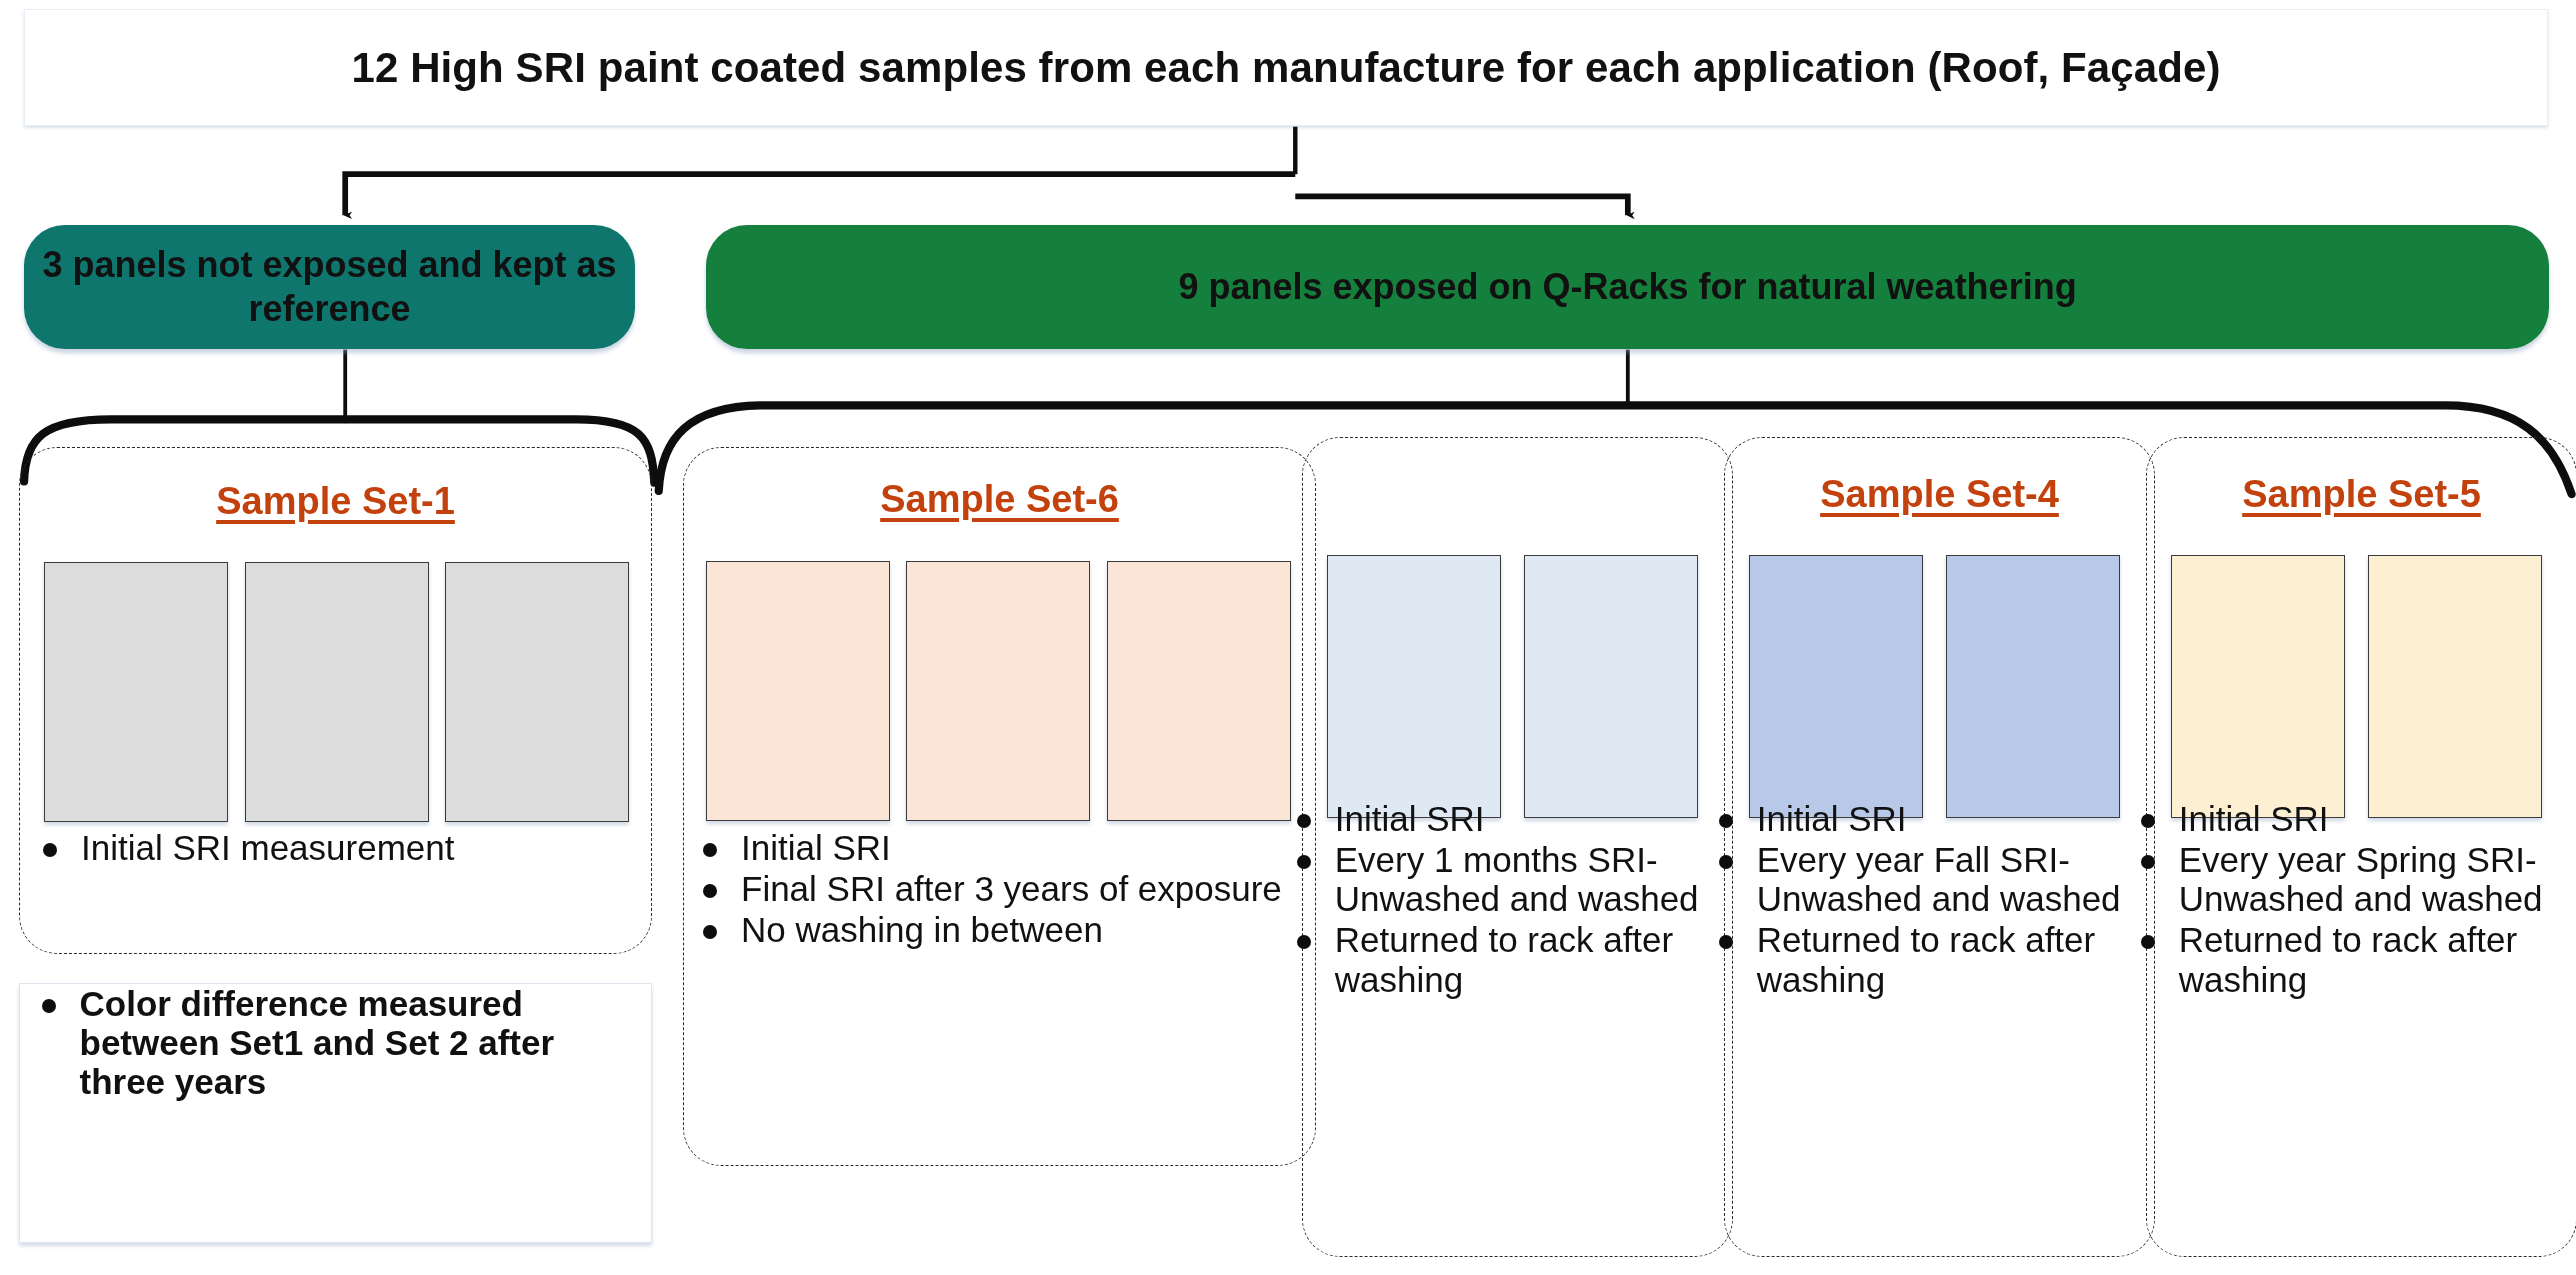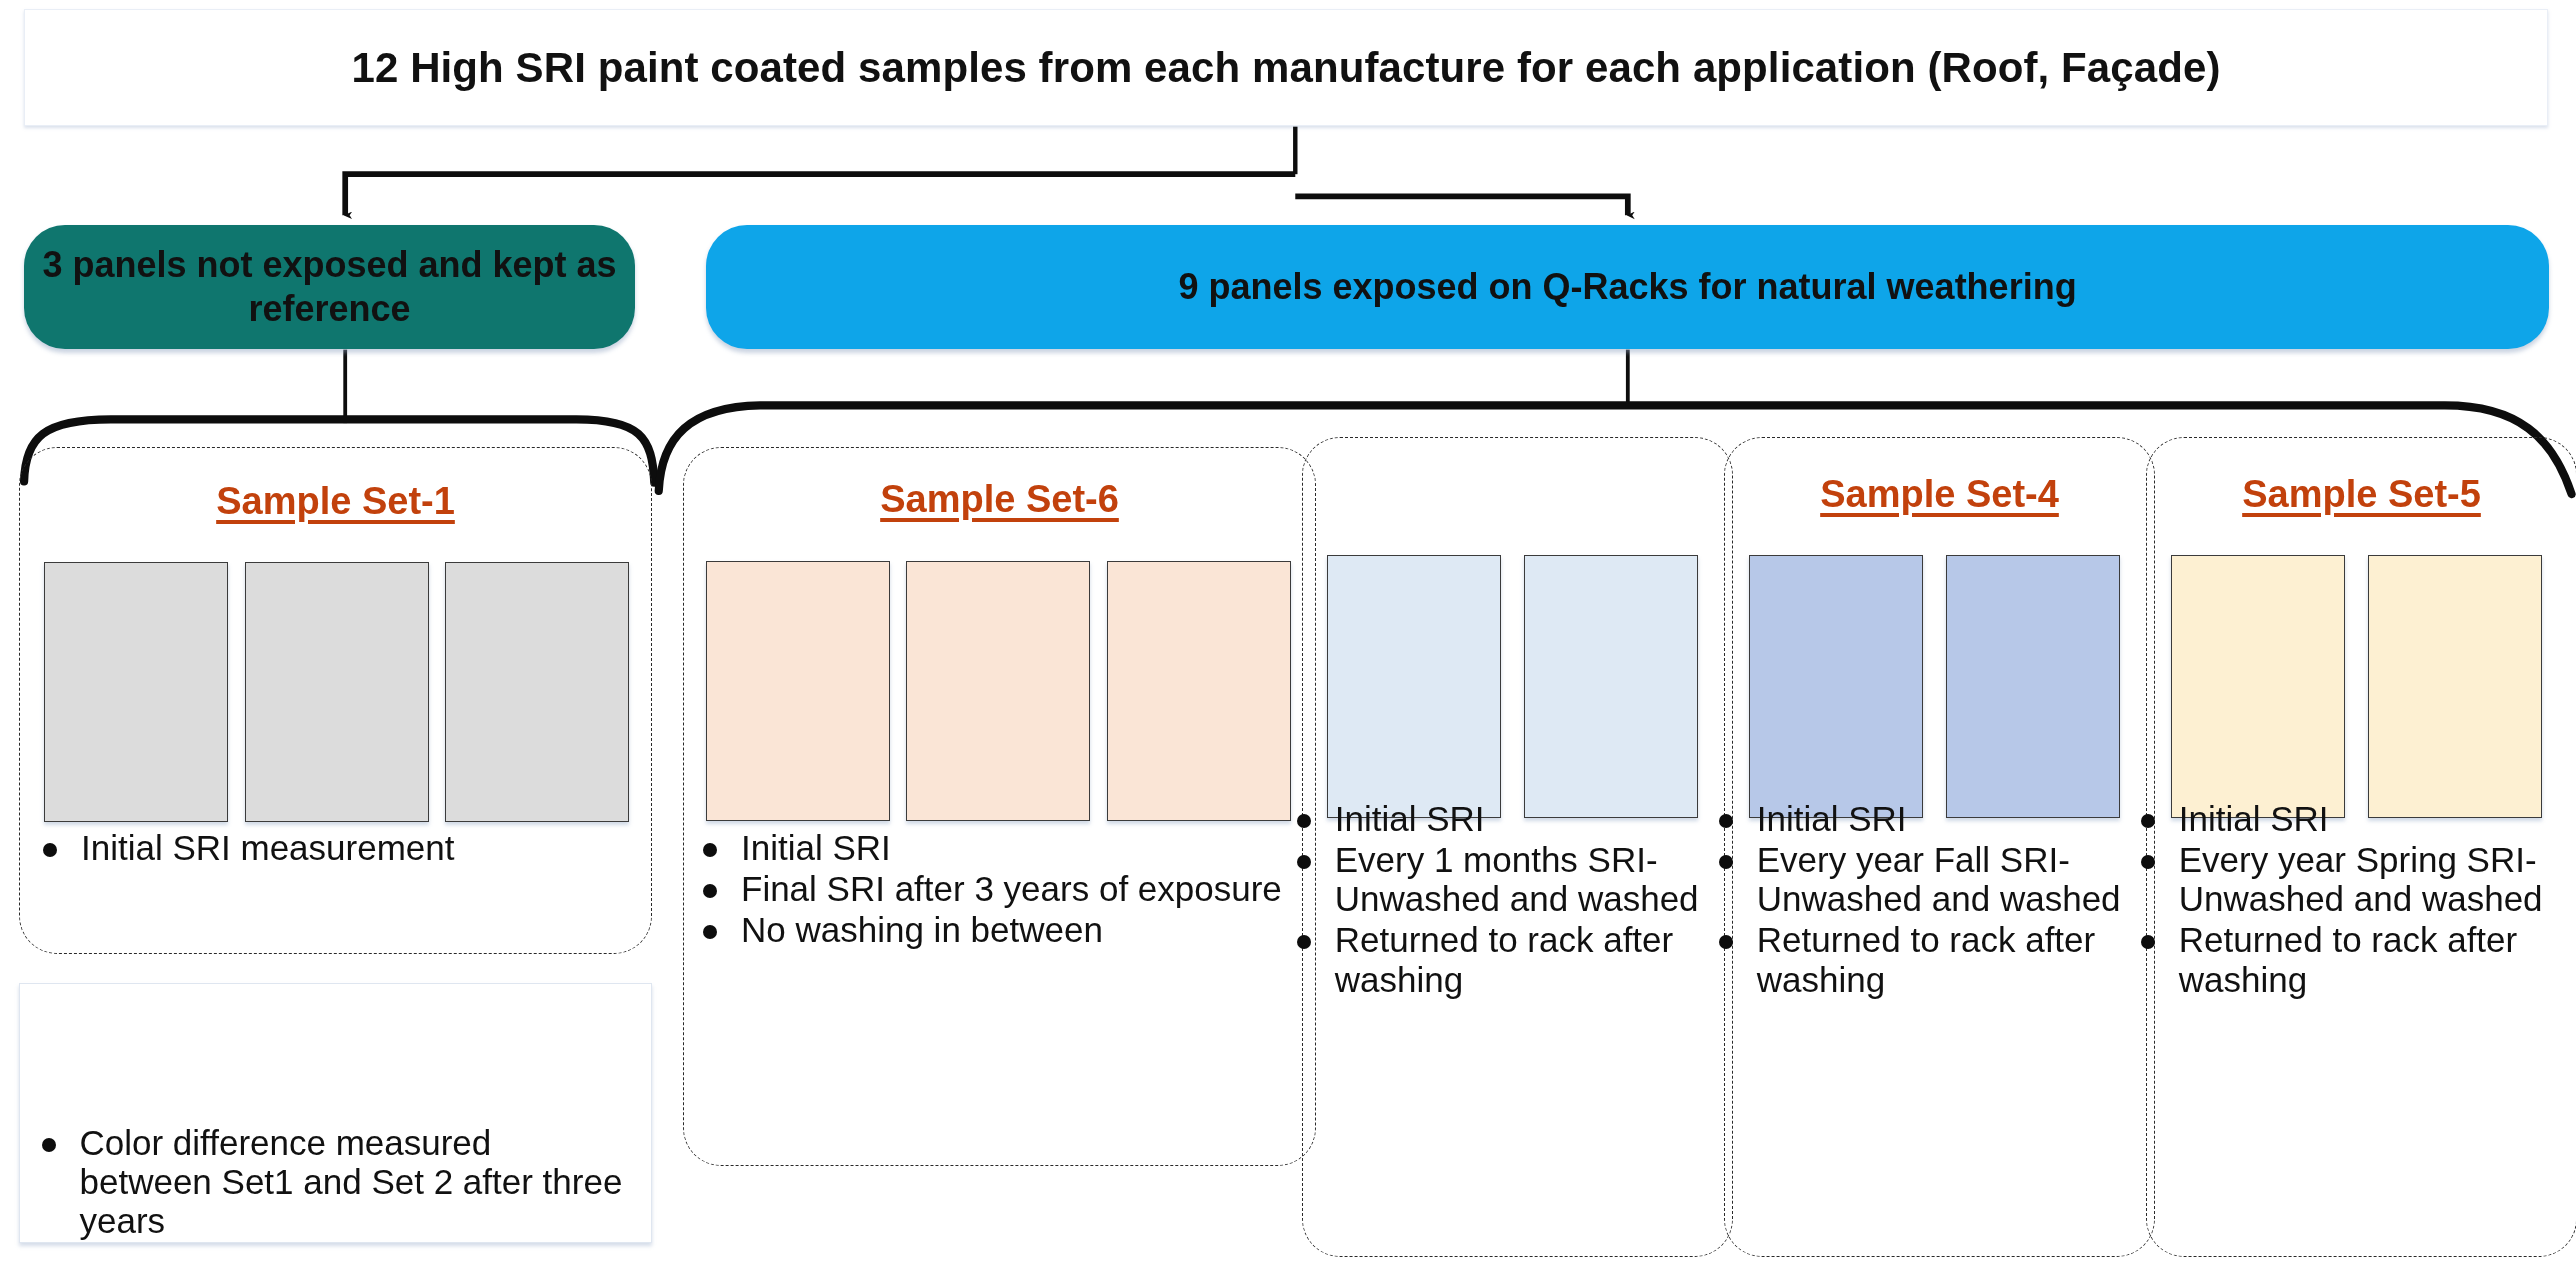--- a/index.html
+++ b/index.html
@@ -26,21 +26,21 @@
 
   
   .pill{
     position:absolute;box-sizing:border-box;
     display:flex;align-items:center;justify-content:center;text-align:center;
     border-radius:41px;
     box-shadow:0 3.2px 4.4px rgba(140,160,190,.45);
     font-size:36px;font-weight:bold;color:#111;line-height:1.22;
   }
   .pill.green{left:24px;top:225px;width:611px;height:124px;background:#0f766e;}
-  .pill.orange{left:706px;top:225px;width:1843px;height:124px;background:#0ea5e9;}
+  .pill.orange{left:706px;top:225px;width:1843px;height:124px;background:#15803d;}
 
   
   .card{
     position:absolute;box-sizing:border-box;
     border:1.9px dashed #2a2a2a;border-radius:38px;background:transparent;
   }
   .card-title{
     position:absolute;left:0;right:0;text-align:center;
     font-size:38px;font-weight:bold;color:#c2410c;
     text-decoration:underline;text-underline-offset:5.7px;text-decoration-thickness:3.8px;
@@ -66,21 +66,21 @@
   #card-2{left:683px;top:447px;width:633px;height:719px;}
   #card-3{left:1302px;top:437px;width:431px;height:820px;}
   #card-4{left:1724px;top:437px;width:431px;height:820px;}
   #card-5{left:2146px;top:437px;width:431px;height:820px;}
 
   
   .note-box{
     position:absolute;left:19px;top:983px;width:633px;height:260px;
     background:#ffffff;border:1.3px solid #dfe6f0;box-sizing:border-box;
     box-shadow:0 2.5px 3.8px rgba(150,170,200,.40);
-    display:flex;align-items:flex-end;padding:0 21.5px;
+    display:flex;align-items:flex-start;padding:0 21.5px;font-weight:bold;
   }
 </style>
 </head>
 <body>
 
 <div class="stage">
 
   <div class="title-box">
     <div class="title-text">12 High SRI paint coated samples from each manufacture for each application (Roof, Façade)</div>
   </div>

